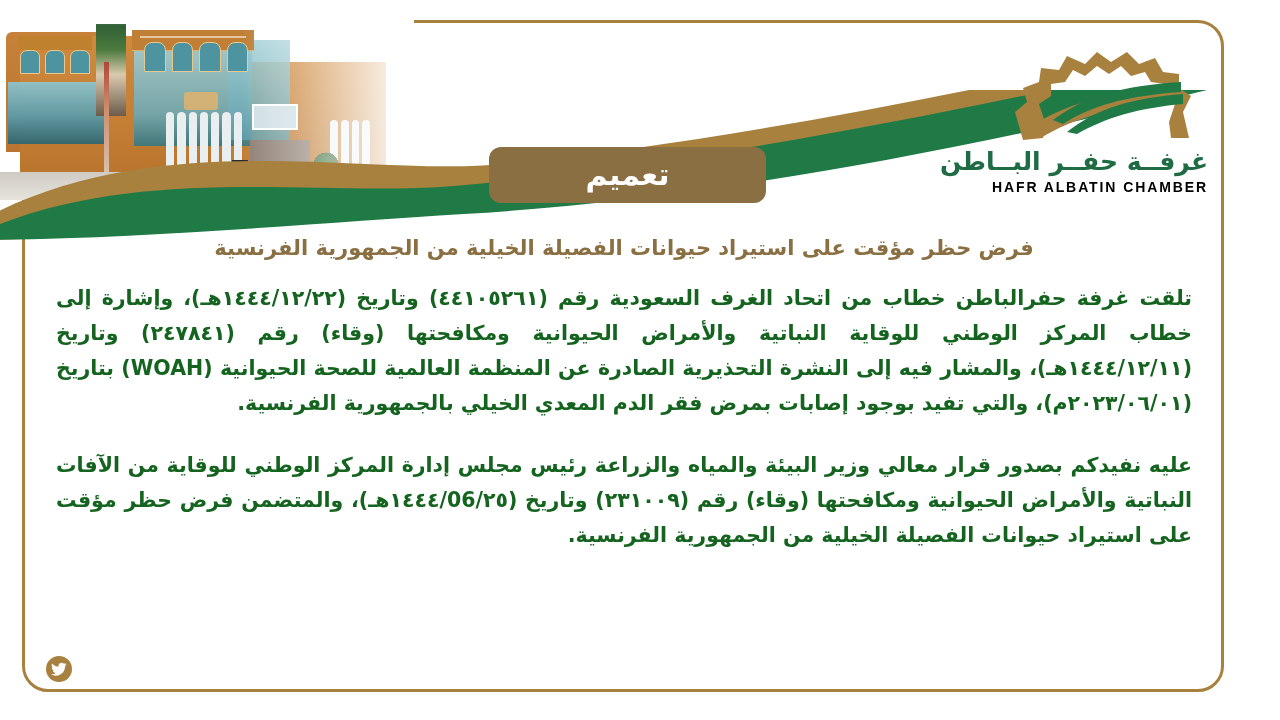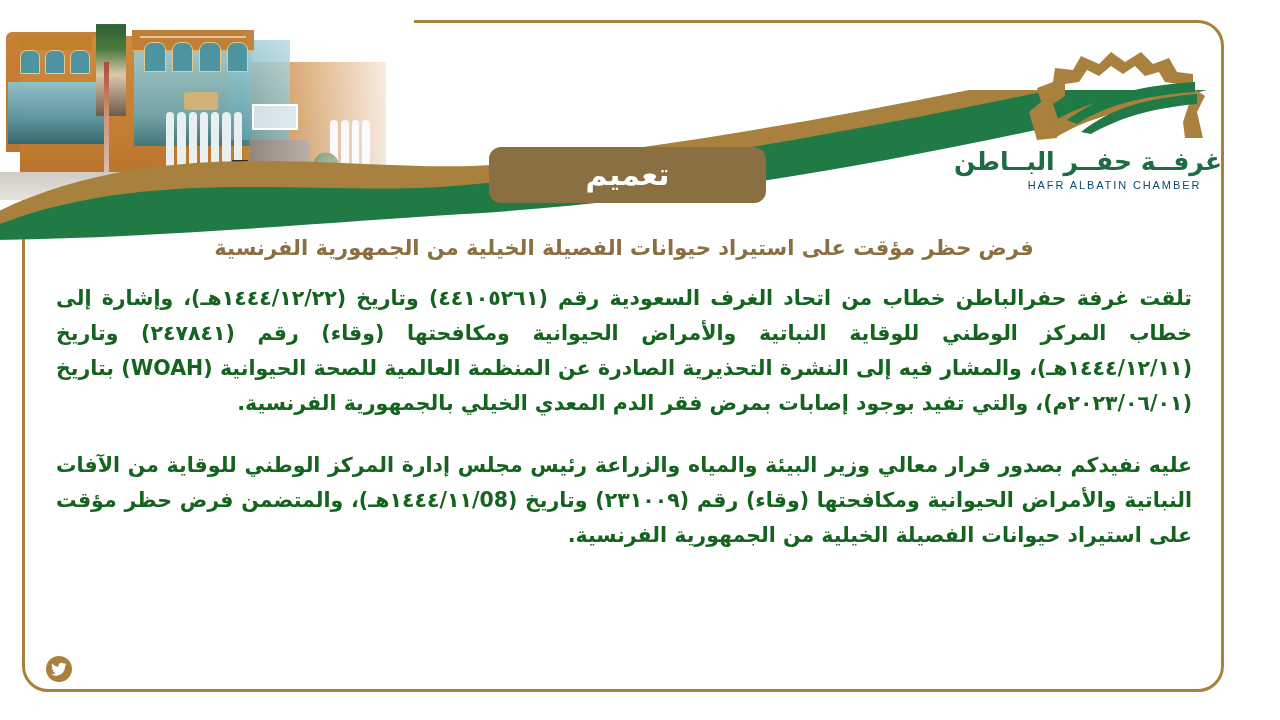--- a/index.html
+++ b/index.html
@@ -250,43 +250,43 @@
     font-size: 30px;
     font-weight: 700;
     letter-spacing: .5px;
     line-height: 1;
     font-family: "DejaVu Sans", "Liberation Sans", sans-serif;
   }
 
   
   .logo {
     position: absolute;
-    right: 58px;
+    right: 72px;
     top: 42px;
     width: 215px;
     height: 160px;
     z-index: 6;
-    text-align: center;
+    text-align: left;
   }
   .logo-mark { width: 215px; height: 105px; display: block; }
   .logo-ar {
     font-family: "DejaVu Sans", "Liberation Sans", sans-serif;
     color: #1f6b43;
     font-size: 25px;
     font-weight: 700;
     line-height: 1;
     letter-spacing: 1px;
     margin-top: 2px;
     white-space: nowrap;
   }
   .logo-en {
     font-family: "Liberation Sans", sans-serif;
-    color: #0c4a6e;
-    font-size: 11px;
-    font-weight: 400;
+    color: #000000;
+    font-size: 14px;
+    font-weight: 700;
     letter-spacing: 1.9px;
     margin-top: 5px;
     white-space: nowrap;
   }
 
   
   .content {
     position: absolute;
     left: 60px;
     top: 222px;
@@ -416,21 +416,21 @@
       <path d="M60,78 C92,54 128,44 188,40 L188,50 C132,54 98,64 70,82 Z" fill="#1f7a46"></path>
       <path d="M74,90 C104,66 140,56 190,52 L190,62 C144,66 112,76 84,92 Z" fill="#1f7a46"></path>
     </svg>
     <div class="logo-ar">غرفــة حفــر البــاطن</div>
     <div class="logo-en">HAFR ALBATIN CHAMBER</div>
   </div>
 
   <div class="content">
     <h1 class="doc-title">فرض حظر مؤقت على استيراد حيوانات الفصيلة الخيلية من الجمهورية الفرنسية</h1>
     <p class="para">تلقت غرفة حفرالباطن خطاب من اتحاد الغرف السعودية رقم (٤٤١٠٥٢٦١) وتاريخ (١٤٤٤/١٢/٢٢هـ)، وإشارة إلى خطاب المركز الوطني للوقاية النباتية والأمراض الحيوانية ومكافحتها (وقاء) رقم (٢٤٧٨٤١) وتاريخ (١٤٤٤/١٢/١١هـ)، والمشار فيه إلى النشرة التحذيرية الصادرة عن المنظمة العالمية للصحة الحيوانية (WOAH) بتاريخ (٢٠٢٣/٠٦/٠١م)، والتي تفيد بوجود إصابات بمرض فقر الدم المعدي الخيلي بالجمهورية الفرنسية.</p>
-    <p class="para">عليه نفيدكم بصدور قرار معالي وزير البيئة والمياه والزراعة رئيس مجلس إدارة المركز الوطني للوقاية من الآفات النباتية والأمراض الحيوانية ومكافحتها (وقاء) رقم (٢٣١٠٠٩) وتاريخ (١٤٤٤/١١/08هـ)، والمتضمن فرض حظر مؤقت على استيراد حيوانات الفصيلة الخيلية من الجمهورية الفرنسية.</p>
+    <p class="para">عليه نفيدكم بصدور قرار معالي وزير البيئة والمياه والزراعة رئيس مجلس إدارة المركز الوطني للوقاية من الآفات النباتية والأمراض الحيوانية ومكافحتها (وقاء) رقم (٢٣١٠٠٩) وتاريخ (١٤٤٤/06/٢٥هـ)، والمتضمن فرض حظر مؤقت على استيراد حيوانات الفصيلة الخيلية من الجمهورية الفرنسية.</p>
   </div>
 
   <div class="social">
     <span class="tw-badge">
       <svg viewBox="0 0 24 24" aria-hidden="true">
         <path fill="#ffffff" d="M23 4.9c-.8.4-1.7.6-2.6.8 1-.6 1.7-1.5 2-2.6-.9.5-1.9.9-3 1.2
            -.9-.9-2.1-1.5-3.5-1.5-2.6 0-4.8 2.2-4.8 4.8 0 .4 0 .8.1 1.1C7.3 8.5 4 6.7 1.7 3.9
            c-.4.7-.6 1.5-.6 2.4 0 1.7.8 3.1 2.1 4-.8 0-1.5-.2-2.2-.6v.1c0 2.3 1.6 4.2 3.8 4.7
            -.4.1-.8.2-1.2.2-.3 0-.6 0-.9-.1.6 1.9 2.4 3.3 4.5 3.3-1.6 1.3-3.7 2-6 2H0
            c2.1 1.4 4.7 2.1 7.4 2.1 8.9 0 13.7-7.3 13.7-13.7v-.6c.9-.7 1.7-1.5 2.3-2.4z"></path>

